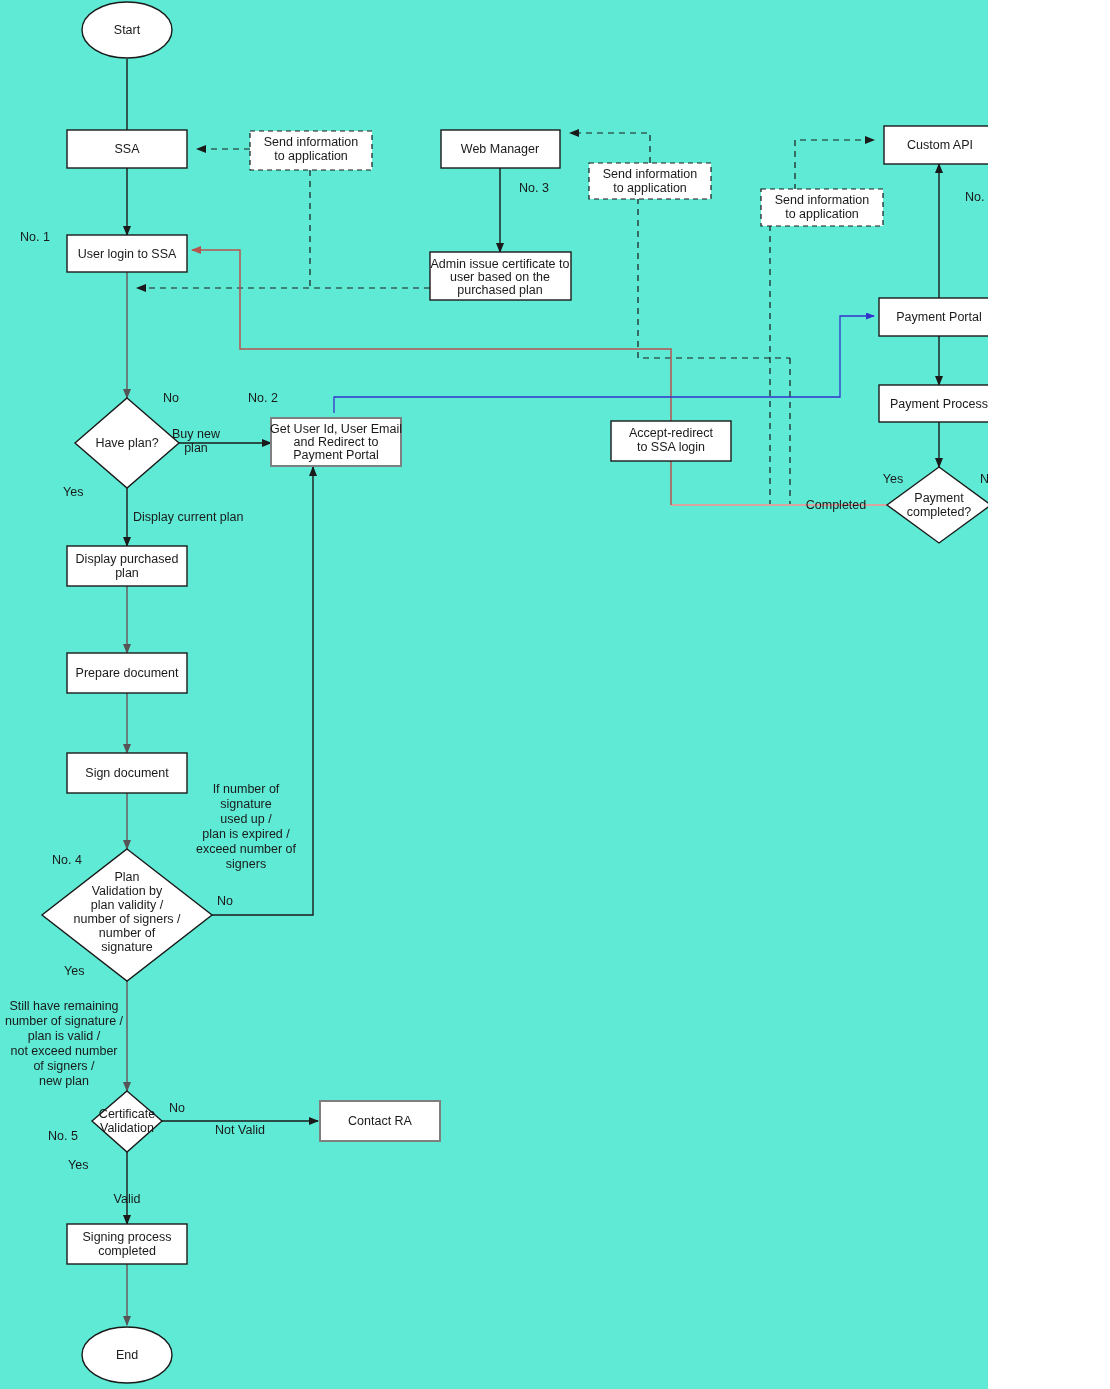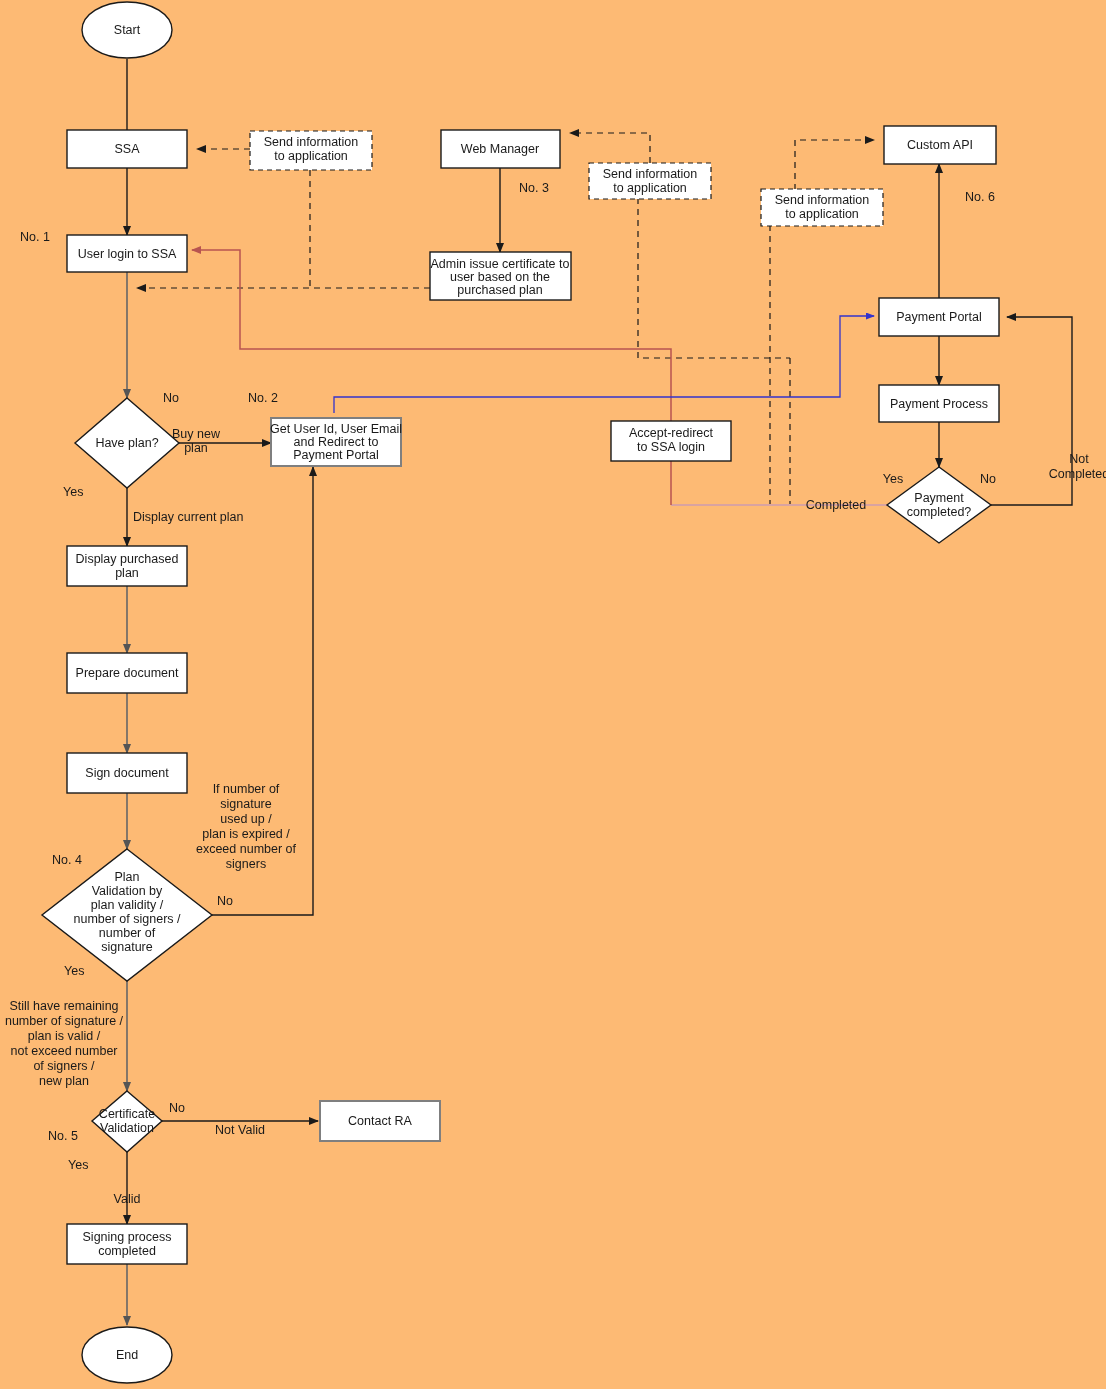--- a/index.html
+++ b/index.html
@@ -5,23 +5,23 @@
   html, body {
     margin: 0;
     padding: 0;
     background: #ffffff;
   }
   body {
     font-family: "Liberation Sans", sans-serif;
   }
   #canvas {
     position: relative;
-    width: 1106px;
+    width: 988px;
     height: 1389px;
-    background: #fdba74;
+    background: #5eead4;
     overflow: hidden;
   }
   #flow-svg {
     position: absolute;
     left: 0;
     top: 0;
     width: 1110px;
     height: 1389px;
   }
   .node-text {

